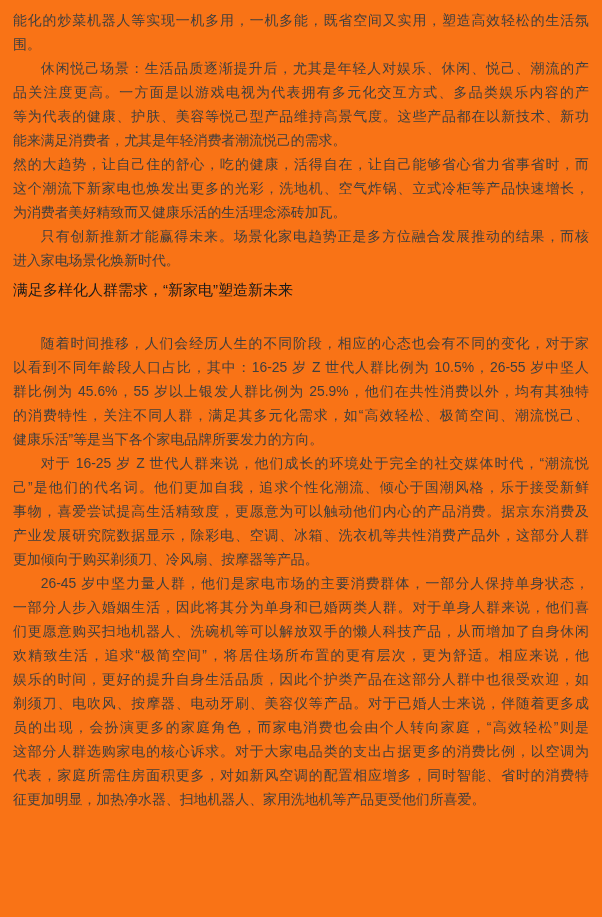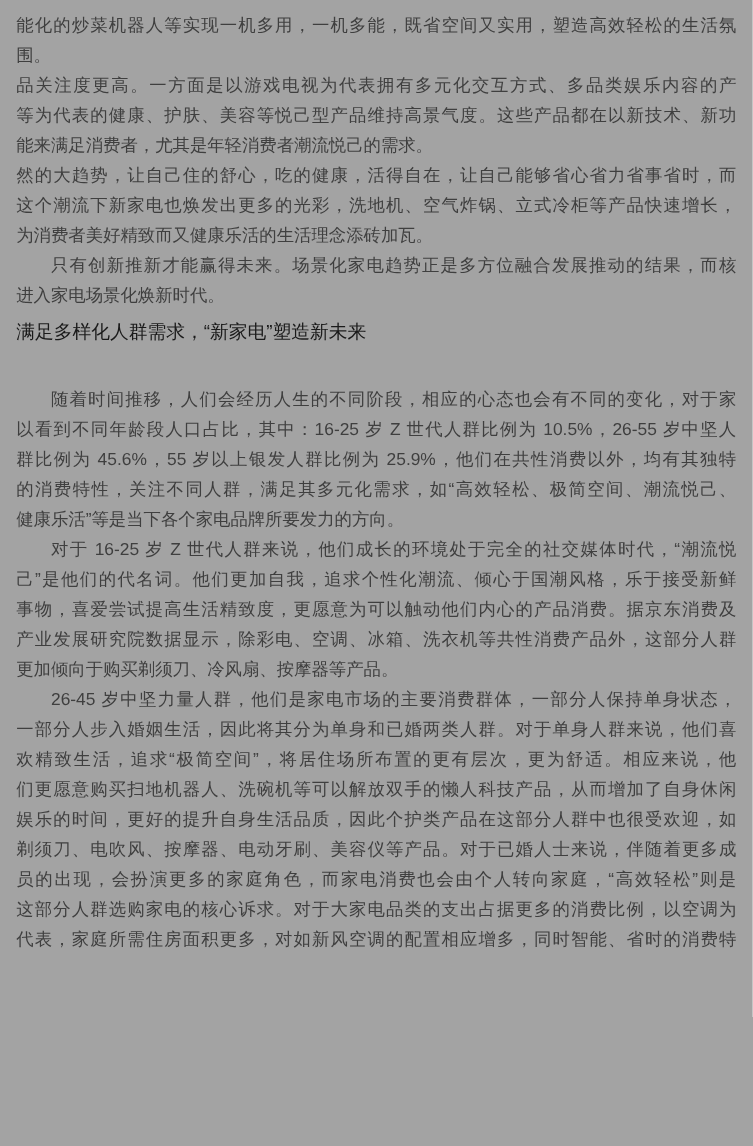--- a/index.html
+++ b/index.html
@@ -43,26 +43,27 @@
     margin: 5px 0 28px 0;
     font-size: 15px;
     line-height: 26px;
     font-weight: normal;
     color: #1a1a1a;
   }
 </style>
 </head>
 <body>
 
-<main class="page" style="background: #a3a3a3; color: rgb(63, 63, 63);">
+<main class="page" style="background: #f97316; color: rgb(63, 63, 63);">
     <div class="para">
       <div class="line fill">能化的炒菜机器人等实现一机多用，一机多能，既省空间又实用，塑造高效轻松的生活氛</div>
       <div class="line">围。</div>
     </div>
     <div class="para">
+      <div class="line fill ind">休闲悦己场景：生活品质逐渐提升后，尤其是年轻人对娱乐、休闲、悦己、潮流的产</div>
       <div class="line fill">品关注度更高。一方面是以游戏电视为代表拥有多元化交互方式、多品类娱乐内容的产</div>
       <div class="line fill">等为代表的健康、护肤、美容等悦己型产品维持高景气度。这些产品都在以新技术、新功</div>
       <div class="line">能来满足消费者，尤其是年轻消费者潮流悦己的需求。</div>
     </div>
     <div class="para">
       <div class="line fill">然的大趋势，让自己住的舒心，吃的健康，活得自在，让自己能够省心省力省事省时，而</div>
       <div class="line fill">这个潮流下新家电也焕发出更多的光彩，洗地机、空气炸锅、立式冷柜等产品快速增长，</div>
       <div class="line">为消费者美好精致而又健康乐活的生活理念添砖加瓦。</div>
     </div>
     <div class="para">
@@ -80,21 +81,22 @@
     <div class="para">
       <div class="line fill ind">对于 16-25 岁 Z 世代人群来说，他们成长的环境处于完全的社交媒体时代，“潮流悦</div>
       <div class="line fill">己”是他们的代名词。他们更加自我，追求个性化潮流、倾心于国潮风格，乐于接受新鲜</div>
       <div class="line fill">事物，喜爱尝试提高生活精致度，更愿意为可以触动他们内心的产品消费。据京东消费及</div>
       <div class="line fill">产业发展研究院数据显示，除彩电、空调、冰箱、洗衣机等共性消费产品外，这部分人群</div>
       <div class="line">更加倾向于购买剃须刀、冷风扇、按摩器等产品。</div>
     </div>
     <div class="para">
       <div class="line fill ind">26-45 岁中坚力量人群，他们是家电市场的主要消费群体，一部分人保持单身状态，</div>
       <div class="line fill">一部分人步入婚姻生活，因此将其分为单身和已婚两类人群。对于单身人群来说，他们喜</div>
+      <div class="line fill">们更愿意购买扫地机器人、洗碗机等可以解放双手的懒人科技产品，从而增加了自身休闲</div>
       <div class="line fill">欢精致生活，追求“极简空间”，将居住场所布置的更有层次，更为舒适。相应来说，他</div>
-      <div class="line fill">们更愿意购买扫地机器人、洗碗机等可以解放双手的懒人科技产品，从而增加了自身休闲</div>
       <div class="line fill">娱乐的时间，更好的提升自身生活品质，因此个护类产品在这部分人群中也很受欢迎，如</div>
       <div class="line fill">剃须刀、电吹风、按摩器、电动牙刷、美容仪等产品。对于已婚人士来说，伴随着更多成</div>
       <div class="line fill">员的出现，会扮演更多的家庭角色，而家电消费也会由个人转向家庭，“高效轻松”则是</div>
       <div class="line fill">这部分人群选购家电的核心诉求。对于大家电品类的支出占据更多的消费比例，以空调为</div>
       <div class="line fill">代表，家庭所需住房面积更多，对如新风空调的配置相应增多，同时智能、省时的消费特</div>
+      <div class="line">征更加明显，加热净水器、扫地机器人、家用洗地机等产品更受他们所喜爱。</div>
     </div>
   </main>
 
 </body></html>

